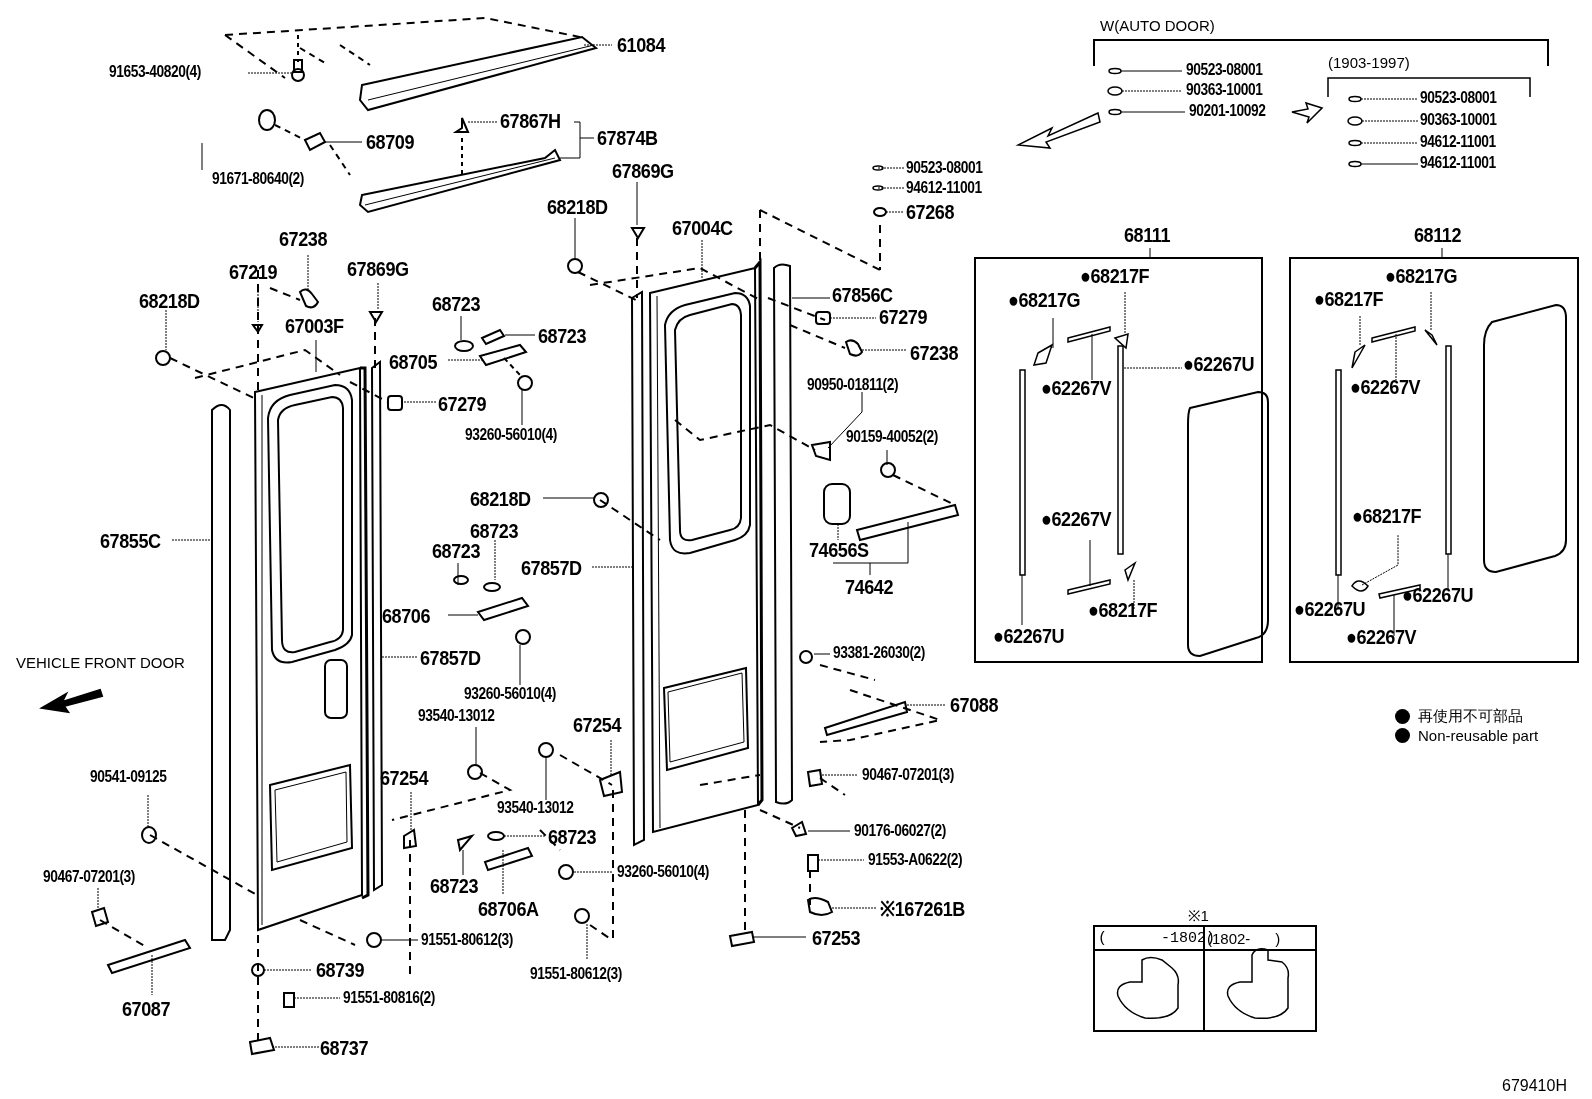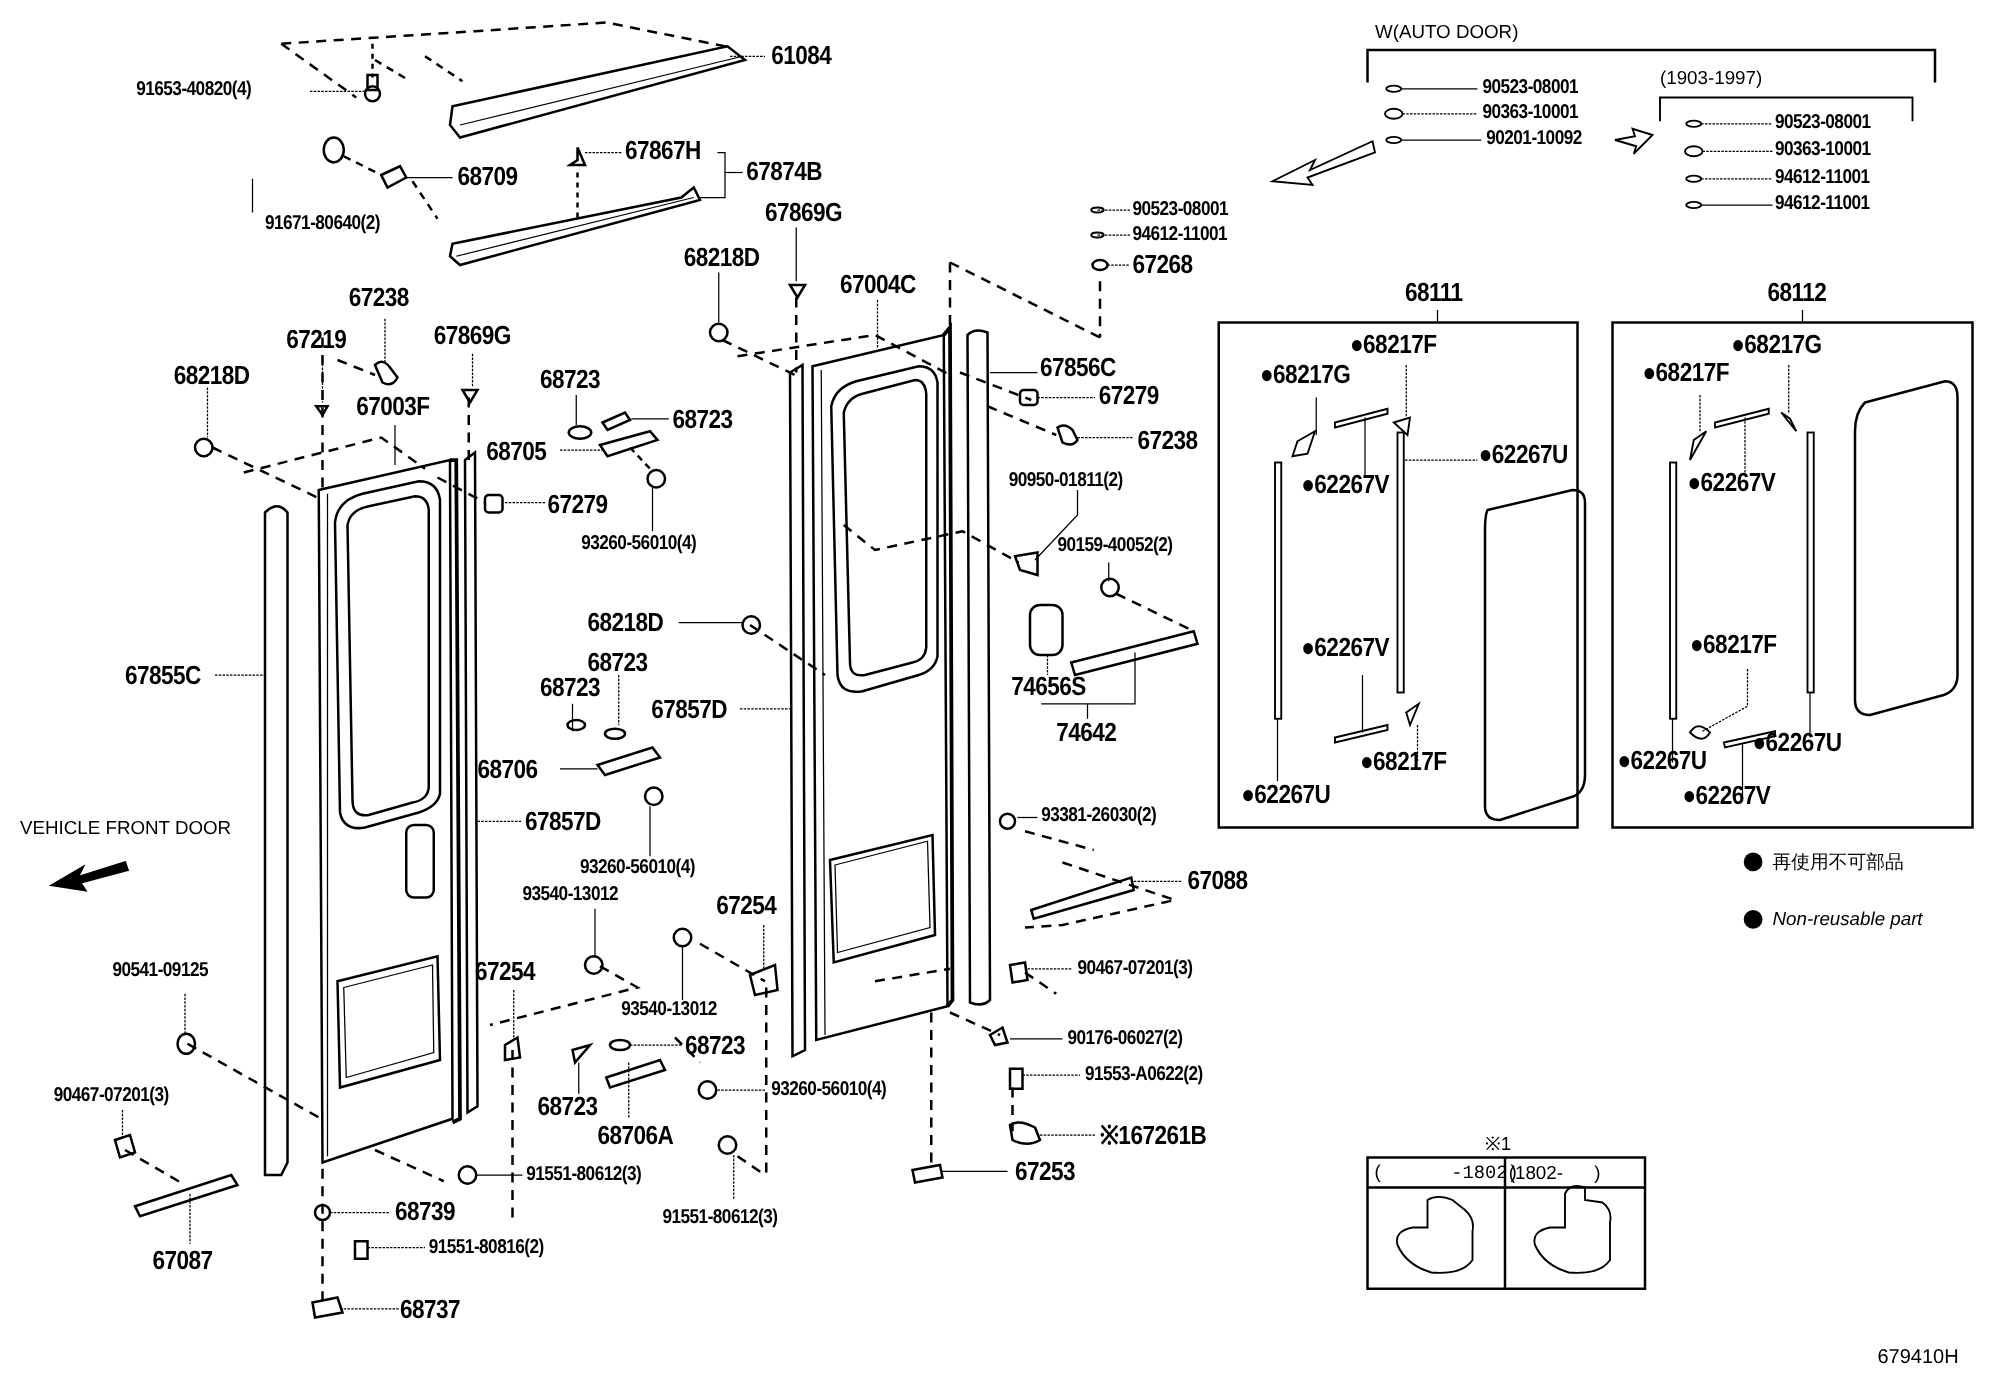--- a/index.html
+++ b/index.html
@@ -399,25 +399,25 @@
 
 <div class="lbl big" style="left:1414px;top:224px;">68112</div>
 <div class="lbl big" style="left:1385px;top:265px;">●68217G</div>
 <div class="lbl big" style="left:1314px;top:288px;">●68217F</div>
 <div class="lbl big" style="left:1350px;top:376px;">●62267V</div>
 <div class="lbl big" style="left:1352px;top:505px;">●68217F</div>
 <div class="lbl big" style="left:1402px;top:584px;">●62267U</div>
 <div class="lbl big" style="left:1294px;top:598px;">●62267U</div>
 <div class="lbl big" style="left:1346px;top:626px;">●62267V</div>
 
-<div class="legend-row" style="left:1395px;top:680px;">
+<div class="legend-row" style="left:1395px;top:707px;">
   <span class="legend-bullet"></span>
   <span>再使用不可部品</span>
 </div>
-<div class="legend-row" style="left:1395px;top:727px;font-style:italic;">
+<div class="legend-row" style="left:1395px;top:727px;">
   <span class="legend-bullet"></span>
   <span>Non-reusable part</span>
 </div>
 
 <div class="plain" style="left:1188px;top:908px;">※1</div>
 <div class="plain" style="left:1098px;top:931px;white-space:pre;font-family:Liberation Mono, monospace;">(      -1802)</div>
 <div class="plain" style="left:1207px;top:931px;white-space:pre;">(1802-      )</div>
 
 <div class="plain" style="left:1502px;top:1078px;font-size:16px;">679410H</div>
 

